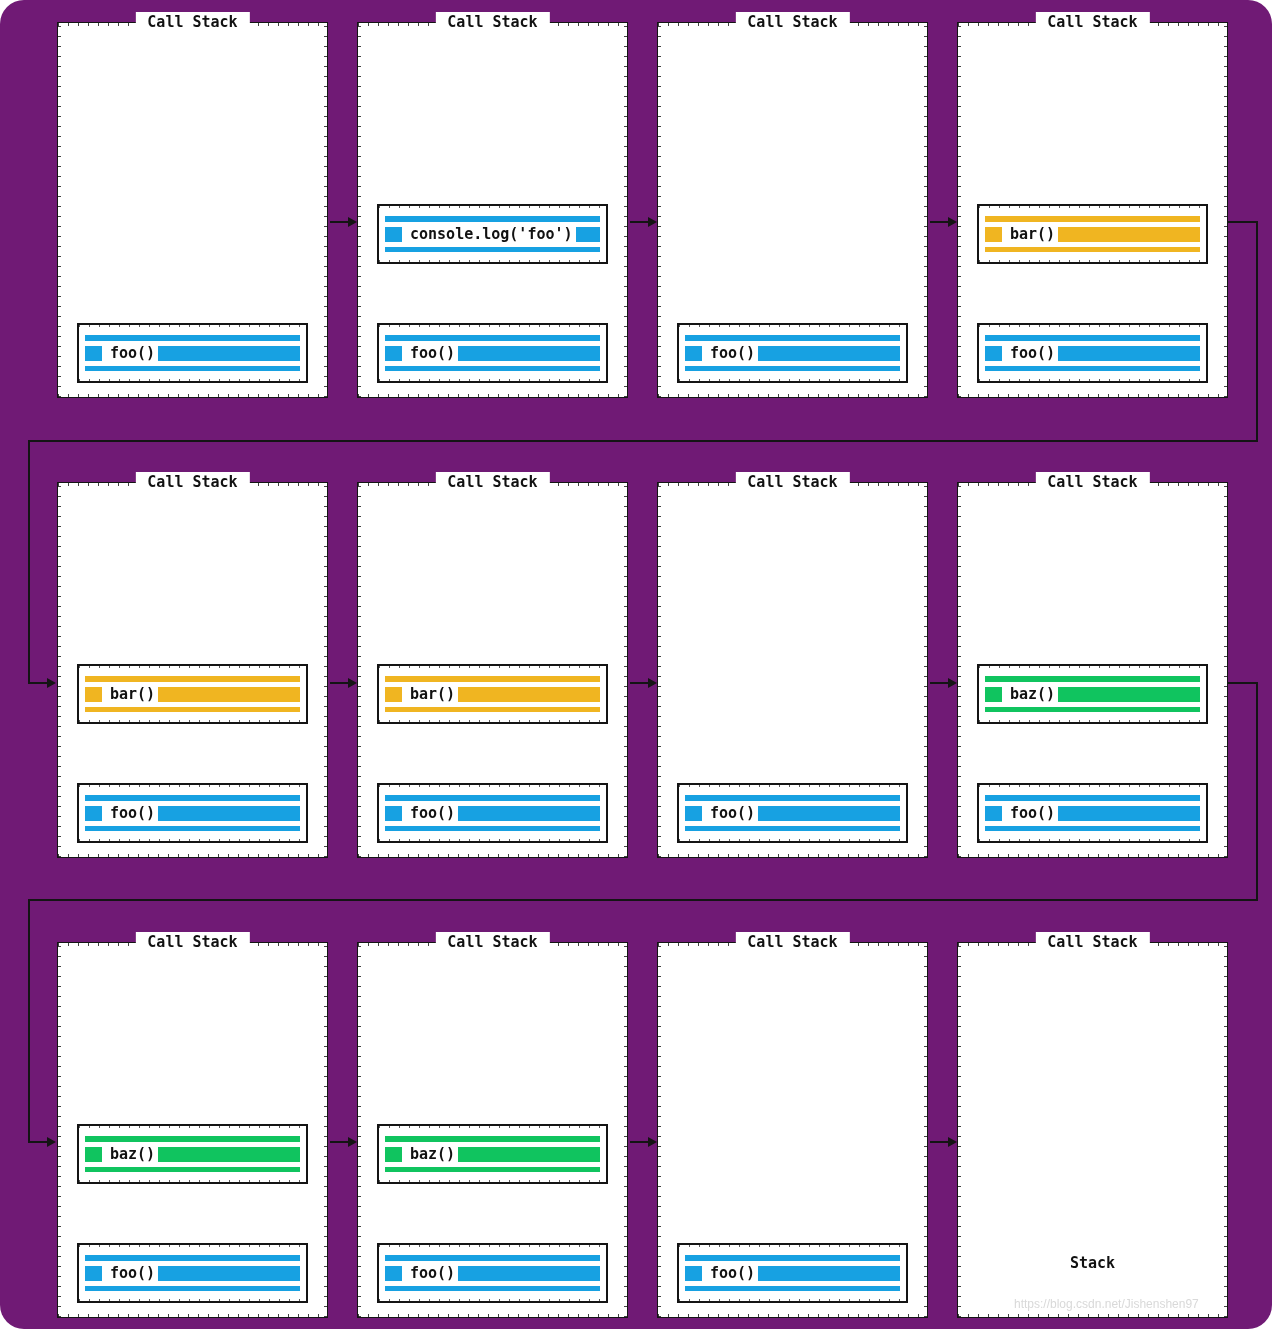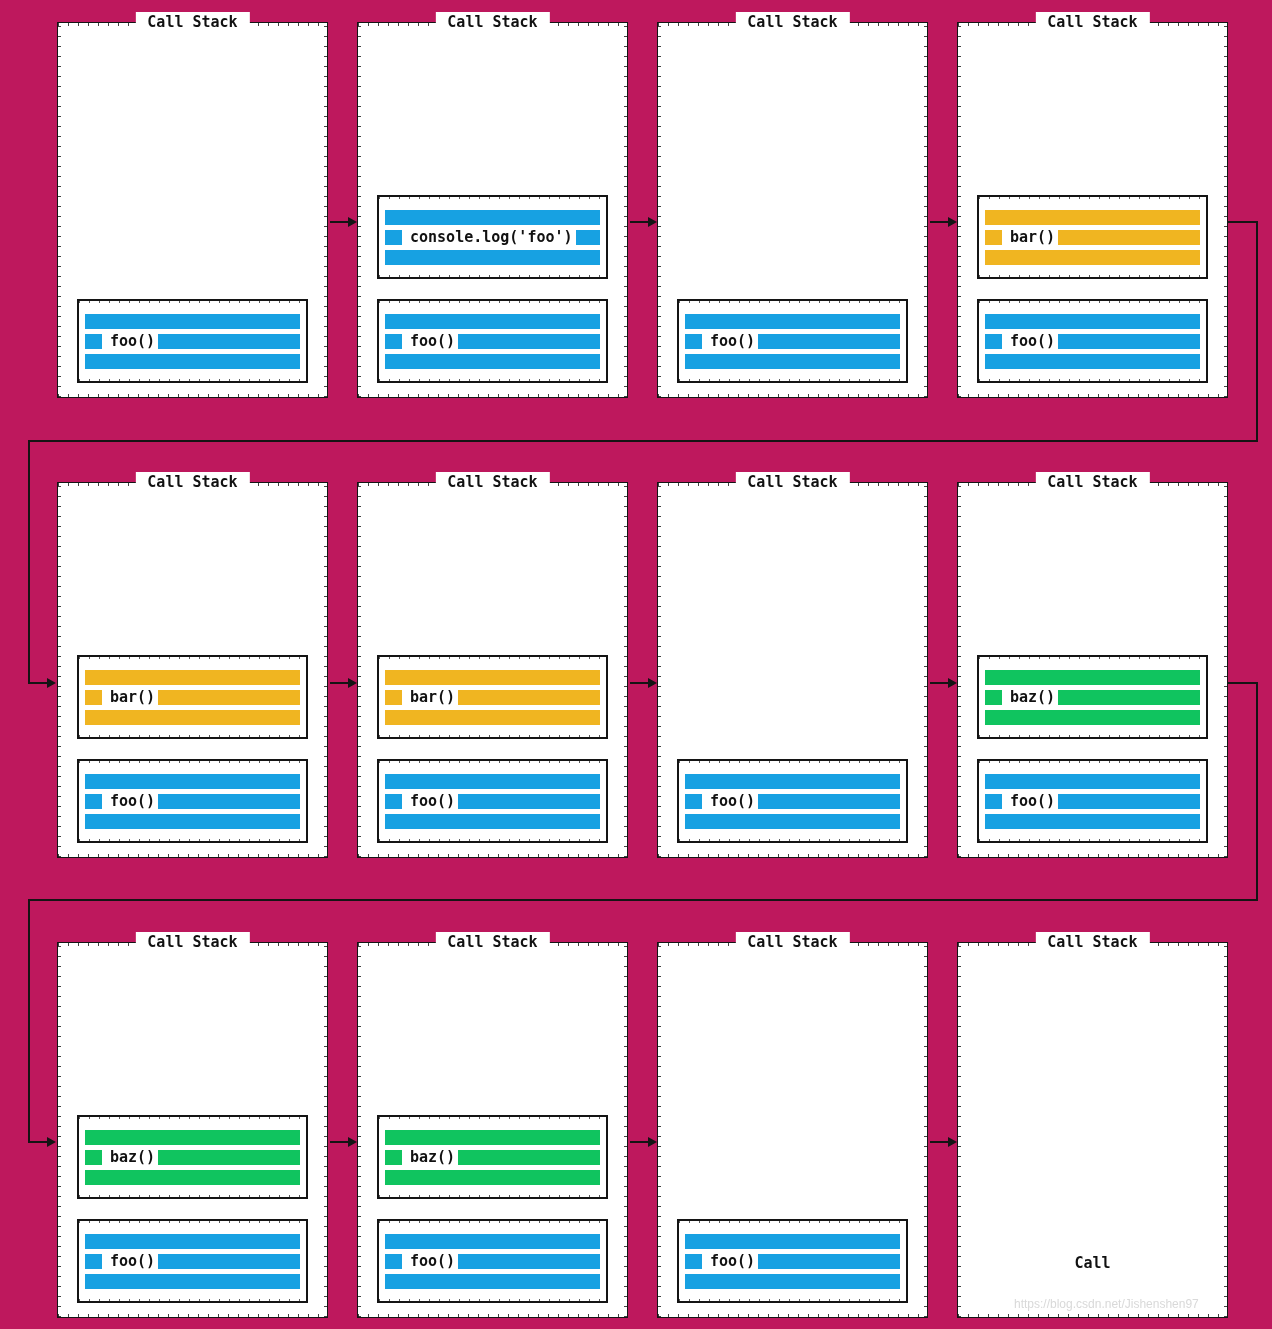--- a/index.html
+++ b/index.html
@@ -1,22 +1,23 @@
 <!DOCTYPE html>
 <html><head>
 <meta charset="utf-8">
 <style>
   html, body { margin: 0; padding: 0; background: #fff; }
   .stage {
     position: relative;
     width: 1272px;
     height: 1329px;
-    background: #be185d;
+    background: #701a75;
     font-family: "DejaVu Sans Mono", "Liberation Mono", monospace;
     overflow: hidden;
+    border-radius: 24px;
   }
 
   
   .stack {
     position: absolute;
     width: 271px;
     height: 376px;
     border: 1px solid #141414;
     background-color: #fff;
     box-sizing: border-box;
@@ -48,35 +49,36 @@
     left: 19px;
     right: 19px;
     bottom: 14px;
     display: flex;
     flex-direction: column;
     gap: 20px;
   }
 
   
   .frame {
-    height: 84px;
+    height: 60px;
     box-sizing: border-box;
     border: 2px solid #141414;
     background-color: #fff;
     padding: 10px 6px;
     display: flex;
     flex-direction: column;
     justify-content: center;
     gap: 5px;
     background-image:
       repeating-linear-gradient(90deg, rgba(20,20,20,.7) 0 1px, transparent 1px 10px),
       repeating-linear-gradient(90deg, rgba(20,20,20,.7) 0 1px, transparent 1px 10px);
     background-size: 100% 2px, 100% 2px;
     background-position: 0 0, 0 100%;
     background-repeat: no-repeat;
+    margin-top: 39px;
   }
   .bar { height: 15px; background: var(--c, #999); }
   .mid { display: flex; align-items: center; height: 15px; }
   .chip { width: 17px; height: 15px; flex: none; background: var(--c, #999); }
   .frame-label {
     flex: none;
     background: #fff;
     padding: 0 3px 0 8px;
     font-size: 15px;
     line-height: 17px;
@@ -342,21 +344,21 @@
           <span class="frame-label">foo()</span>
           <span class="bar fill"></span>
         </div>
         <div class="bar"></div>
       </div>
     </div>
   </div>
 
   <div class="stack" style="left:957px; top:942px;">
     <div class="stack-title">Call Stack</div>
-    <div class="empty-label">Call</div>
+    <div class="empty-label">Stack</div>
   </div>
 
   <div class="watermark" style="--c: #D9D9D9;">https://blog.csdn.net/Jishenshen97</div>
 
   <svg class="overlay" width="1272" height="1329" viewBox="0 0 1272 1329">
 
     <g stroke="#141414" stroke-width="2" fill="#141414">
       <path d="M330 222 H349" fill="none"></path>
       <path d="M348 217 L357 222 L348 227 Z" stroke="none"></path>
       <path d="M630 222 H649" fill="none"></path>

